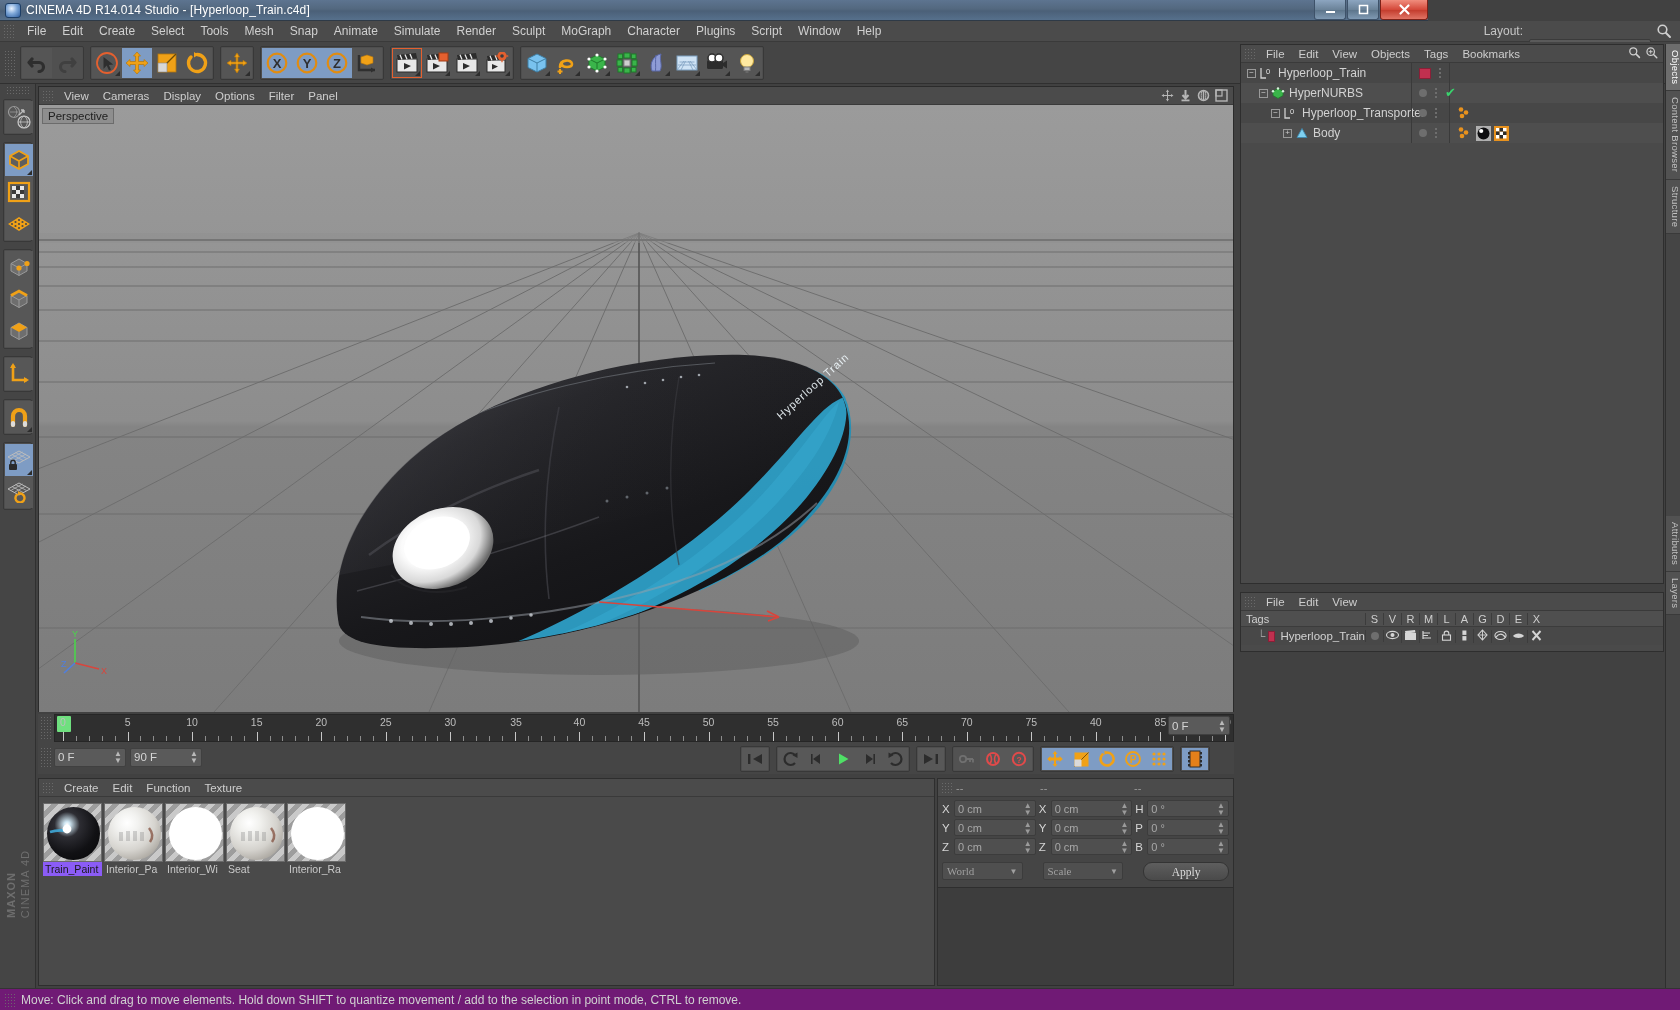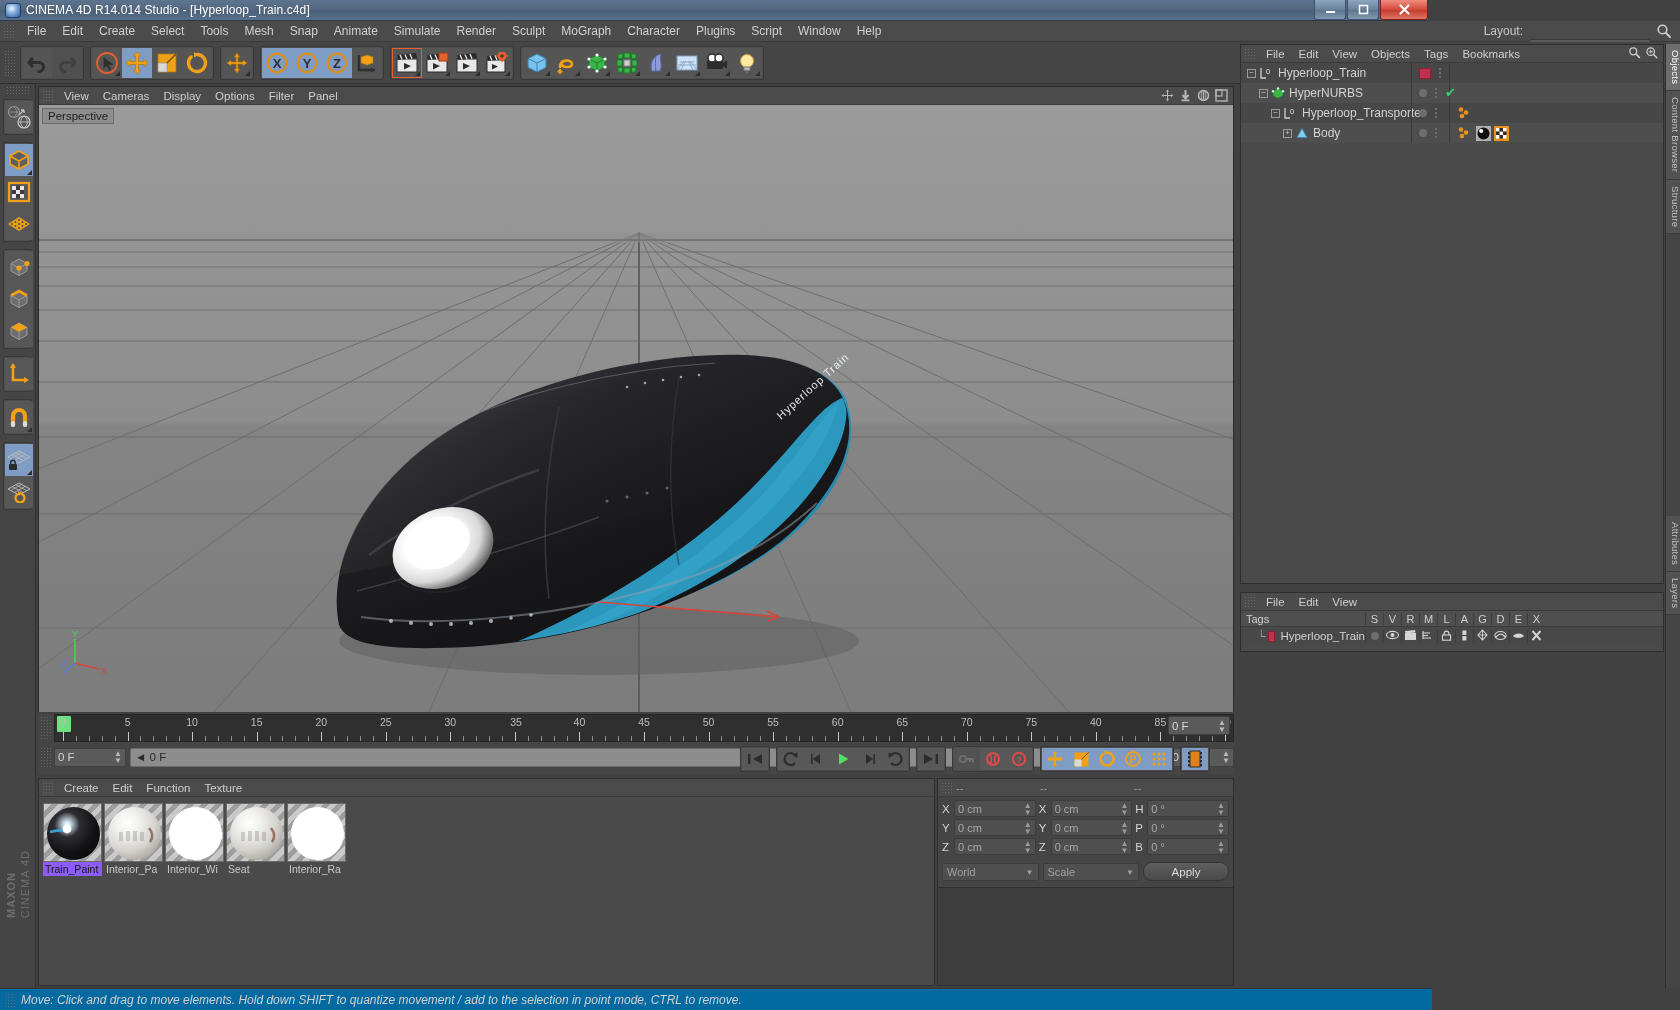--- a/index.html
+++ b/index.html
@@ -197,21 +197,21 @@
   .cp-head .grip { width: 12px; height: 12px; margin: 0 3px; }
   .cp-head span { font-size: 11px; color: #9a9a9a; }
   .cp-rows { padding: 3px 4px; }
   .cp-row { display: flex; align-items: center; gap: 3px; margin-bottom: 2px; }
   .cp-lbl { width: 9px; font-size: 11.5px; color: #d5d5d5; text-align: left; }
   .cp-field {
     flex: 1; height: 17px; background: #4f4f4f; border: 1px solid #3c3c3c; border-radius: 2px;
     display: flex; align-items: center; padding: 0 3px; font-size: 11px; color: #a8a8a8;
   }
   .cp-field .spin { margin-left: auto; font-size: 8px; line-height: 7px; color: #9b9b9b; }
-  .cp-bottom { display: flex; gap: 4px; padding: 2px 4px; align-items: flex-end; }
+  .cp-bottom { display: flex; gap: 20px; padding: 2px 4px; align-items: flex-start; font-family: Liberation Serif, serif; }
   .cp-dd {
     flex: 1; height: 18px; background: #4f4f4f; border: 1px solid #3c3c3c; border-radius: 2px;
     display: flex; align-items: center; padding: 0 4px; font-size: 11px; color: #a0a0a0;
   }
   .cp-dd .arw { margin-left: auto; font-size: 8px; }
   .cp-apply {
     width: 86px; height: 19px; border-radius: 9px; background: linear-gradient(to bottom,#5e5e5e,#4a4a4a);
     border: 1px solid #343434; display: flex; align-items: center; justify-content: center;
     font-size: 11.5px; color: #dcdcdc;
   }
@@ -258,22 +258,22 @@
   .rdock { position: absolute; right: 0; top: 44px; width: 15px; bottom: 22px; background: #454545; border-left: 1px solid #2f2f2f; }
   .rtab {
     width: 15px; writing-mode: vertical-rl; text-orientation: mixed;
     font-size: 9.5px; color: #c2c2c2; padding: 6px 0; text-align: center;
     background: #525252; border-bottom: 1px solid #3a3a3a; letter-spacing: .3px;
   }
   .rtab.sel { background: #6d6d6d; color: #fff; }
 
   
   .statusbar {
-    position: absolute; left: 0; bottom: 0; width: 1432px; height: 22px;
-    background: #0369a1; border-top: 1px solid #343434; display: flex; align-items: center; font-style: italic;
+    position: absolute; left: 0; bottom: 0; width: 1680px; height: 22px;
+    background: #701a75; border-top: 1px solid #343434; display: flex; align-items: center;
   }
   .statusbar .grip { width: 12px; height: 14px; margin: 0 5px 0 4px; }
   .status-text { font-size: 12px; color: #d0d0d0; }
 
   .smallsq { width: 11px; height: 11px; border: 1px solid #444; }
 </style>
 </head>
 <body>
 
 <div id="app">
@@ -973,24 +973,20 @@
         <div class="tl-num" style="left: 1040.89px;">40</div>
         <div class="tl-num" style="left: 1105.44px;">85</div>
         <div class="tl-num" style="left: 1170px;">90</div>
       </div>
     <div class="tl-grip2 grip"></div>
     <div class="tl-row2">
       <div class="numfield" style="width:72px;">
         <span>0 F</span>
         <span class="spin">▲<br>▼</span>
       </div>
-      <div class="tl-slider">
-        <span>◄ <span>0 F</span></span>
-        <span><span>90 F</span> ►</span>
-      </div>
       <div class="numfield" style="width:72px;">
         <span>90 F</span>
         <span class="spin">▲<br>▼</span>
       </div>
     </div>
     <div class="numfield" style="position:absolute; right:4px; top:2px; width:62px;">
       <span>0 F</span>
       <span class="spin">▲<br>▼</span>
     </div>
   </div>

